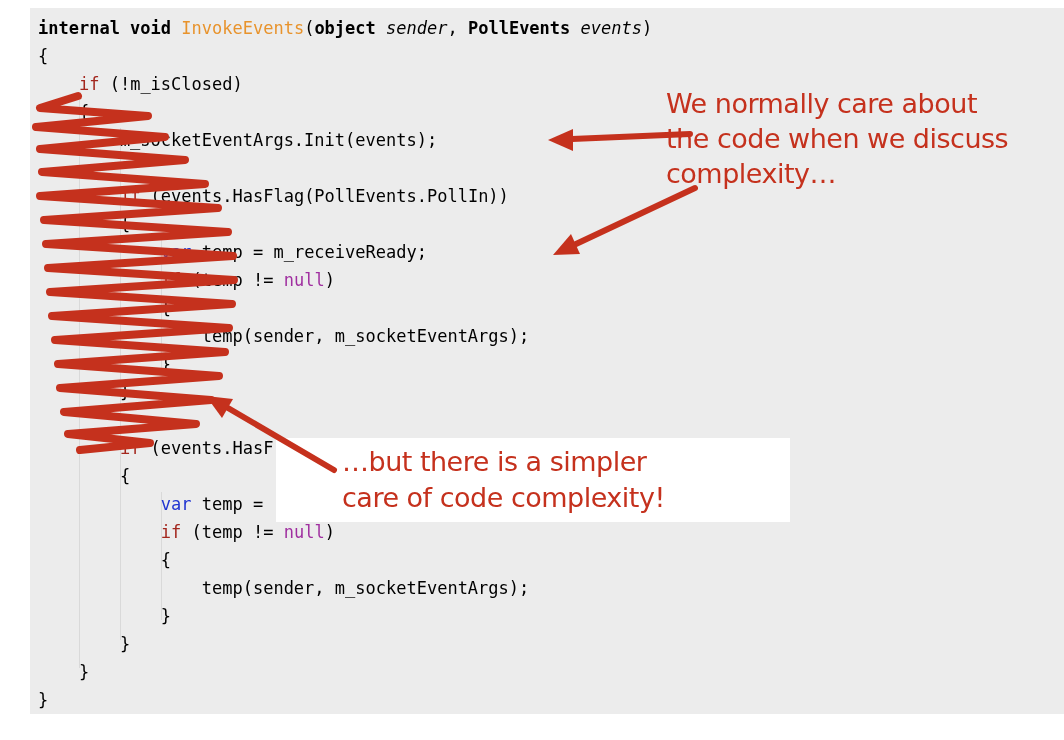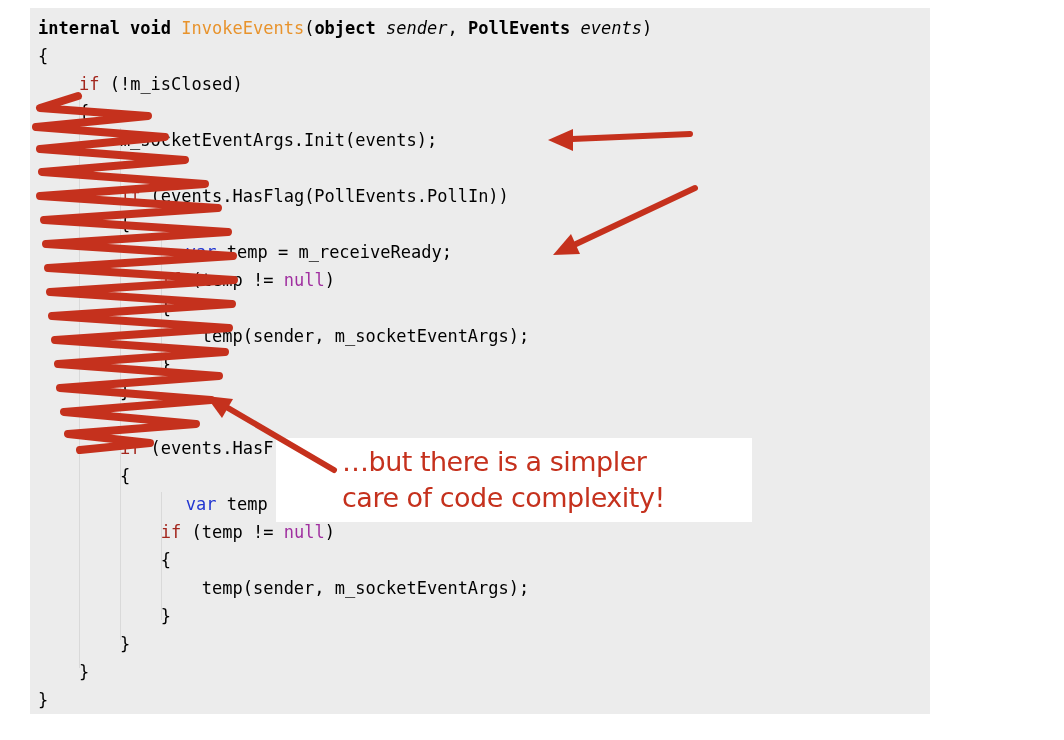--- a/index.html
+++ b/index.html
@@ -1,51 +1,56 @@
 <!DOCTYPE html>
 <html style="--panel_bg: #ececec; --method_orange: #e8932c; --keyword_red: #a3271e; --var_blue: #2135d1; --null_purple: #a02fa0; --annotation_red: #c5311d; --note_box_bg: #ffffff; --code_text: #000000;"><head>
 <meta charset="utf-8">
 <style>
   html,body{margin:0;padding:0;background:#fff;}
   .stage{position:relative;width:1064px;height:740px;background:#fff;overflow:hidden;
          font-family:"DejaVu Sans",sans-serif;}
-  .code-panel{position:absolute;left:30px;top:8px;width:900px;height:706px;background:#ececec;}
+  .code-panel{position:absolute;left:30px;top:8px;width:1035px;height:706px;background:#ececec;}
   .indent-guide{position:absolute;width:1px;background:#d9d9d9;}
   .code{position:absolute;left:8px;top:6px;margin:0;
         font-family:"DejaVu Sans Mono","Liberation Mono",monospace;
         font-size:17px;color:#000;}
   .code-line{height:28px;line-height:28px;white-space:pre;}
   .tok-kw{font-weight:bold;}
   .tok-fn{color:var(--method_orange);}
   .tok-it{font-style:italic;}
   .tok-ctrl{color:var(--keyword_red);}
-  .tok-var{color:var(--var_blue);padding-left:25px;}
+  .tok-var{color:var(--var_blue);}
   .tok-null{color:var(--null_purple);}
   .overlay{position:absolute;left:0;top:0;width:1064px;height:740px;pointer-events:none;z-index:5;}
   .ink{stroke:var(--annotation_red);fill:none;stroke-linecap:round;stroke-linejoin:round;}
   .ink-head{fill:var(--annotation_red);stroke:none;}
   .note{position:absolute;color:var(--annotation_red);font-size:27px;line-height:35px;
         letter-spacing:-0.5px;z-index:4;}
   .note-top{left:666px;top:86px;width:392px;}
-  .note-bottom{left:276px;top:438px;width:476px;height:84px;background:var(--note_box_bg);
+  .note-bottom{left:276px;top:438px;width:514px;height:84px;background:var(--note_box_bg);
                padding:6px 0 0 66px;box-sizing:border-box;line-height:36px;}
 </style>
 </head>
 <body>
 
 <div class="stage">
 
   <div class="code-panel">
     <div class="indent-guide" style="left:49px;top:92px;height:568px;"></div>
     <div class="indent-guide" style="left:90px;top:120px;height:512px;"></div>
     <div class="indent-guide" style="left:131px;top:232px;height:128px;"></div>
     <div class="indent-guide" style="left:131px;top:484px;height:128px;"></div>
     <pre class="code"><div class="code-line"><span class="tok-kw">internal void </span><span class="tok-fn">InvokeEvents</span><span class="tok-pl">(</span><span class="tok-kw">object</span><span class="tok-pl"> </span><span class="tok-it">sender</span><span class="tok-pl">, </span><span class="tok-kw">PollEvents</span><span class="tok-pl"> </span><span class="tok-it">events</span><span class="tok-pl">)</span></div><div class="code-line"><span class="tok-pl">{</span></div><div class="code-line"><span class="tok-pl">    </span><span class="tok-ctrl">if</span><span class="tok-pl"> (!m_isClosed)</span></div><div class="code-line"><span class="tok-pl">    {</span></div><div class="code-line"><span class="tok-pl">        m_socketEventArgs.Init(events);</span></div><div class="code-line">&nbsp;</div><div class="code-line"><span class="tok-pl">        </span><span class="tok-ctrl">if</span><span class="tok-pl"> (events.HasFlag(PollEvents.PollIn))</span></div><div class="code-line"><span class="tok-pl">        {</span></div><div class="code-line"><span class="tok-pl">            </span><span class="tok-var">var</span><span class="tok-pl"> temp = m_receiveReady;</span></div><div class="code-line"><span class="tok-pl">            </span><span class="tok-ctrl">if</span><span class="tok-pl"> (temp != </span><span class="tok-null">null</span><span class="tok-pl">)</span></div><div class="code-line"><span class="tok-pl">            {</span></div><div class="code-line"><span class="tok-pl">                temp(sender, m_socketEventArgs);</span></div><div class="code-line"><span class="tok-pl">            }</span></div><div class="code-line"><span class="tok-pl">        }</span></div><div class="code-line">&nbsp;</div><div class="code-line"><span class="tok-pl">        </span><span class="tok-ctrl">if</span><span class="tok-pl"> (events.HasF</span></div><div class="code-line"><span class="tok-pl">        {</span></div><div class="code-line"><span class="tok-pl">            </span><span class="tok-var">var</span><span class="tok-pl"> temp = </span></div><div class="code-line"><span class="tok-pl">            </span><span class="tok-ctrl">if</span><span class="tok-pl"> (temp != </span><span class="tok-null">null</span><span class="tok-pl">)</span></div><div class="code-line"><span class="tok-pl">            {</span></div><div class="code-line"><span class="tok-pl">                temp(sender, m_socketEventArgs);</span></div><div class="code-line"><span class="tok-pl">            }</span></div><div class="code-line"><span class="tok-pl">        }</span></div><div class="code-line"><span class="tok-pl">    }</span></div><div class="code-line"><span class="tok-pl">}</span></div></pre>
   </div>
 
+  <div class="note note-top">
+      <div>We normally care about</div>
+      <div>the code when we discuss</div>
+      <div>complexity…</div>
+    </div>
   <div class="note note-bottom">
       <div>…but there is a simpler</div>
       <div>care of code complexity!</div>
     </div>
 
   <svg class="overlay" viewBox="0 0 1064 740" xmlns="http://www.w3.org/2000/svg">
     <path class="ink" stroke-width="8" d="M 78 96 L 40 108 L 148 116 L 36 127 L 165 137 L 40 149 L 185 160 L 42 172 L 205 184
          L 40 196 L 218 208 L 44 220 L 228 232 L 46 244 L 233 256 L 48 268 L 234 280 L 50 292
          L 232 304 L 52 316 L 229 328 L 55 340 L 225 352 L 58 364 L 219 376 L 60 388 L 211 400
          L 64 412 L 196 424 L 68 434 L 150 443 L 80 450"></path>

